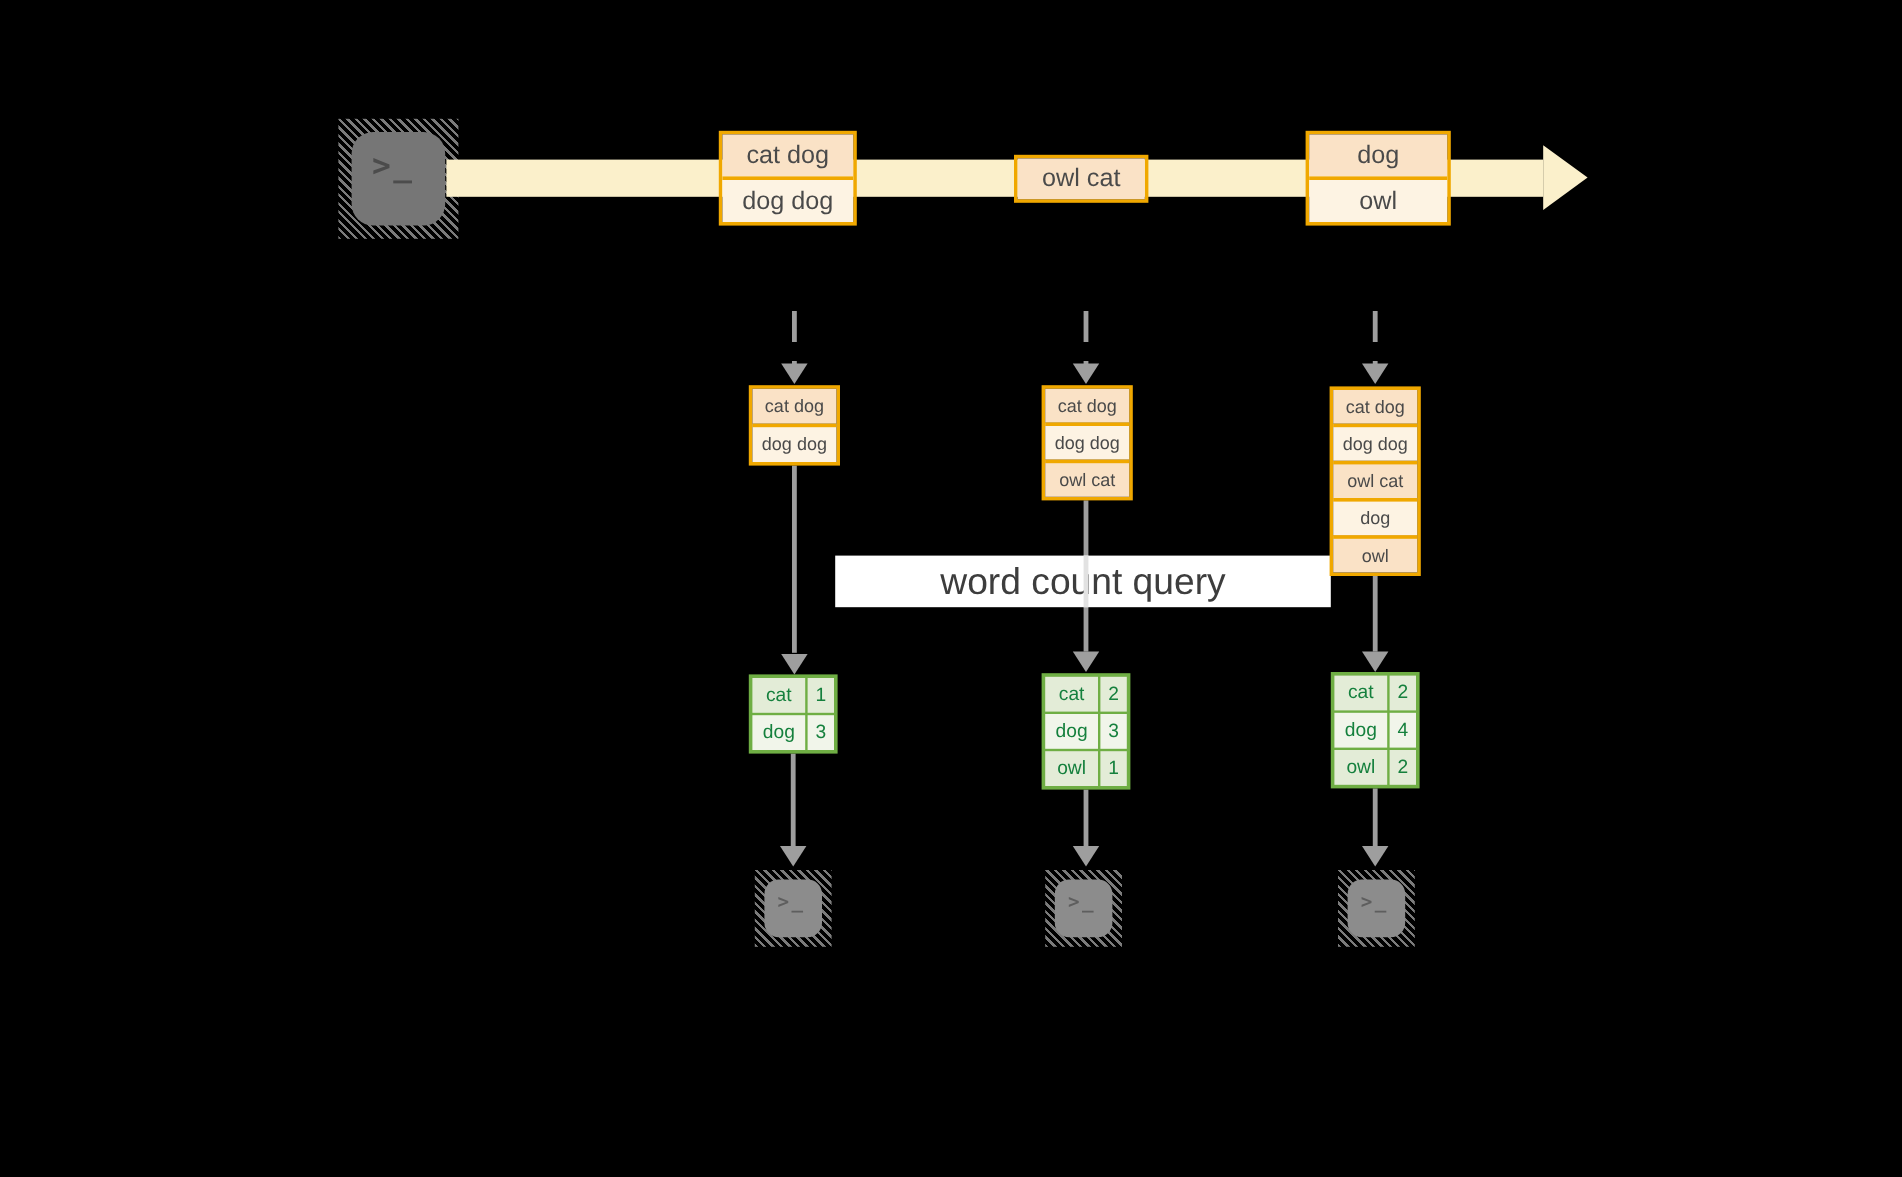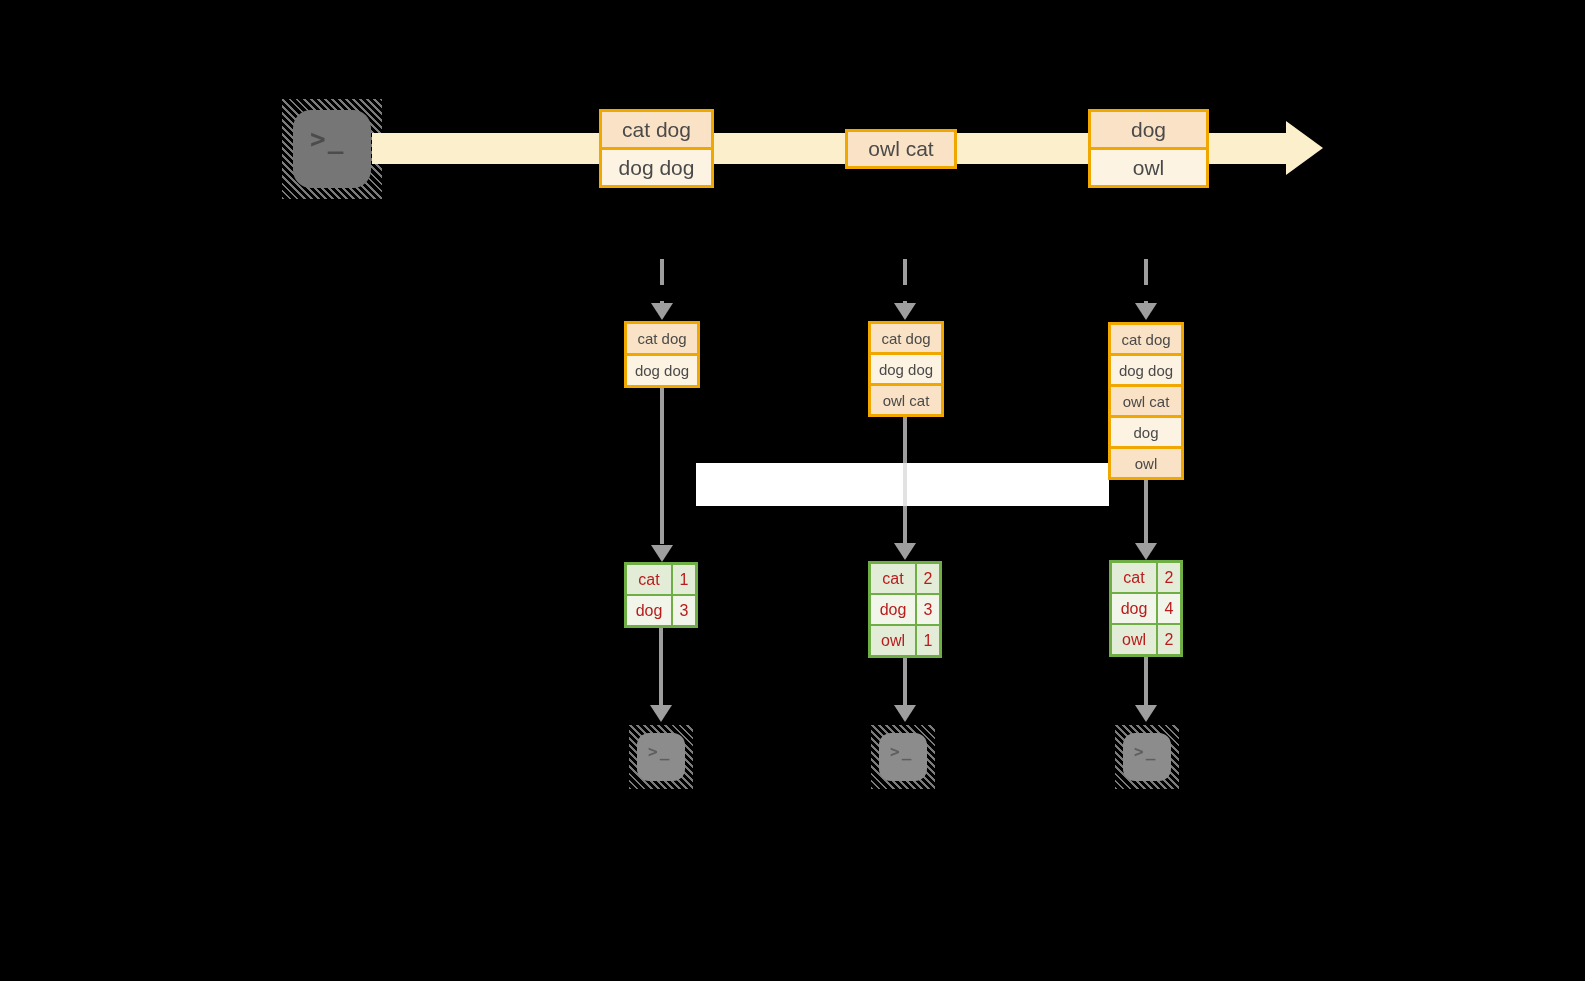--- a/index.html
+++ b/index.html
@@ -41,21 +41,21 @@
          border-top:17px solid #9E9E9E;z-index:1;}
 
   
   .qlabel{position:absolute;left:696px;top:463px;width:413px;height:43px;background:#ffffff;z-index:5;
           display:flex;align-items:center;justify-content:center;font-size:31px;color:#3d3d3d;}
   .qghost{position:absolute;left:207px;top:0;bottom:0;width:4px;background:#e2e2e2;}
 
   
   .gtable{position:absolute;background:#6FAE44;padding:3px;display:flex;flex-direction:column;gap:2px;z-index:2;}
   .grow{display:flex;gap:2px;height:29px;}
-  .gcell{display:flex;align-items:center;justify-content:center;color:#b91c1c;font-size:16px;}
+  .gcell{display:flex;align-items:center;justify-content:center;color:#15803d;font-size:16px;}
   .gword{width:44px;}
   .gcount{width:22px;}
   .grow.dark .gcell{background:#E3ECD7;}
   .grow.light .gcell{background:#F1F5EA;}
 </style>
 </head>
 <body>
 
 <div class="canvas">
 
@@ -106,20 +106,21 @@
 
   <div class="vline" style="left:660px;top:388px;height:156px;"></div>
   <div class="ahead" style="left:651px;top:545px;"></div>
   <div class="vline" style="left:903px;top:417px;height:126px;"></div>
   <div class="ahead" style="left:894px;top:543px;"></div>
   <div class="vline" style="left:1144px;top:480px;height:63px;"></div>
   <div class="ahead" style="left:1135px;top:543px;"></div>
 
   <div class="qlabel">
     <div class="qghost"></div>
+    <span>word count query</span>
   </div>
 
   <div class="gtable" style="left:624px;top:562px;">
     <div class="grow dark">
       <div class="gcell gword">cat</div>
       <div class="gcell gcount">1</div>
     </div>
     <div class="grow light">
       <div class="gcell gword">dog</div>
       <div class="gcell gcount">3</div>

